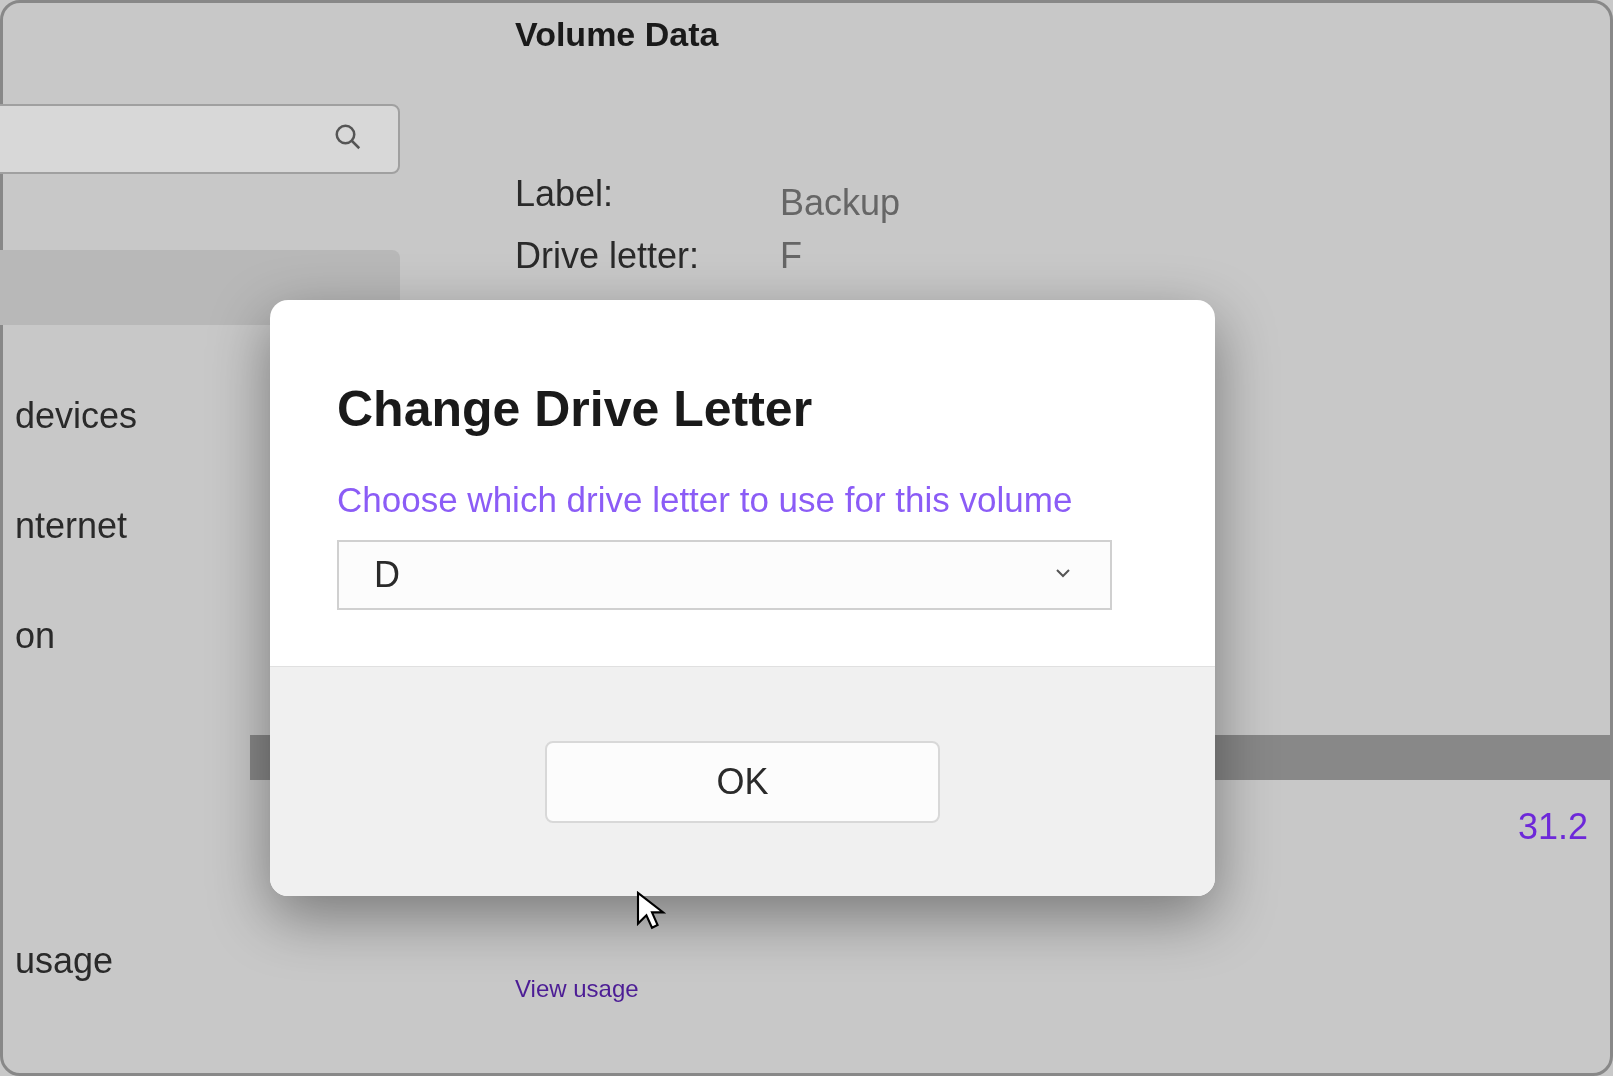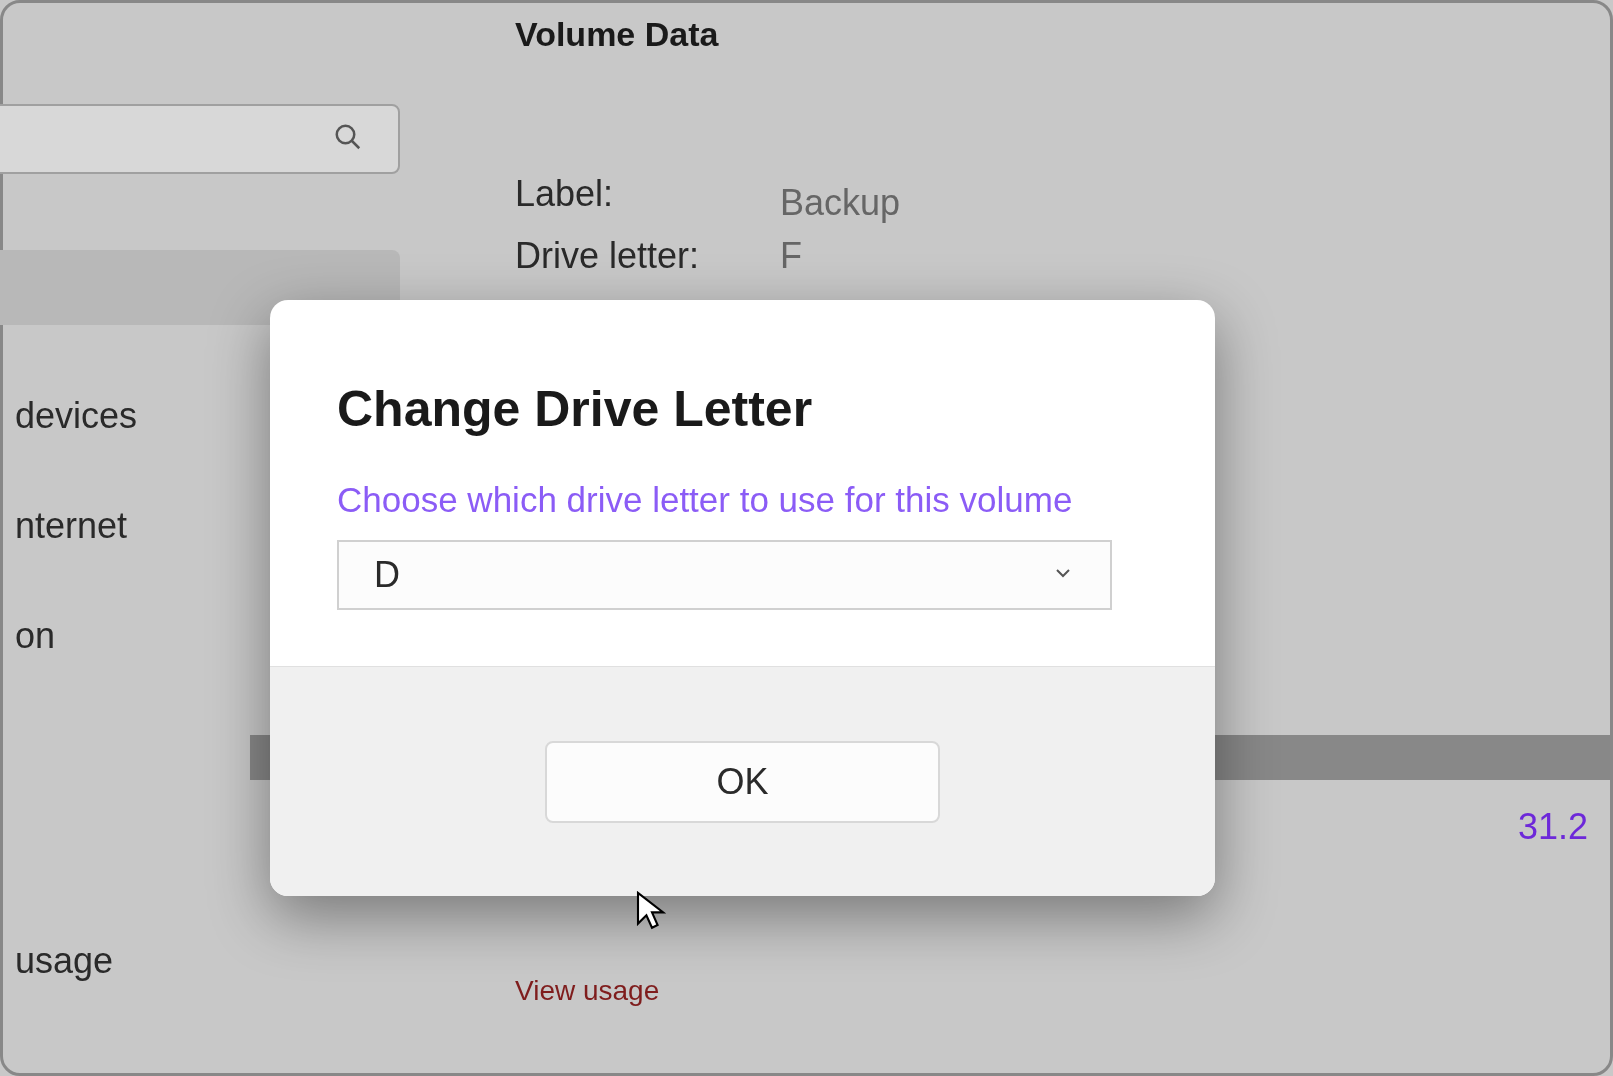--- a/index.html
+++ b/index.html
@@ -116,22 +116,22 @@
       right: 25px;
       font-size: 36px;
       color: #6d28d9;
       margin-top: 16px;
     }
     
     .view-usage-link {
       position: absolute;
       top: 975px;
       left: 515px;
-      font-size: 28px;
-      color: #7f1d1d;
+      font-size: 24px;
+      color: #4c1d95;
     }
     
     .dialog {
       position: absolute;
       top: 300px;
       left: 270px;
       width: 945px;
       height: 596px;
       background: #fff;
       border-radius: 18px;

